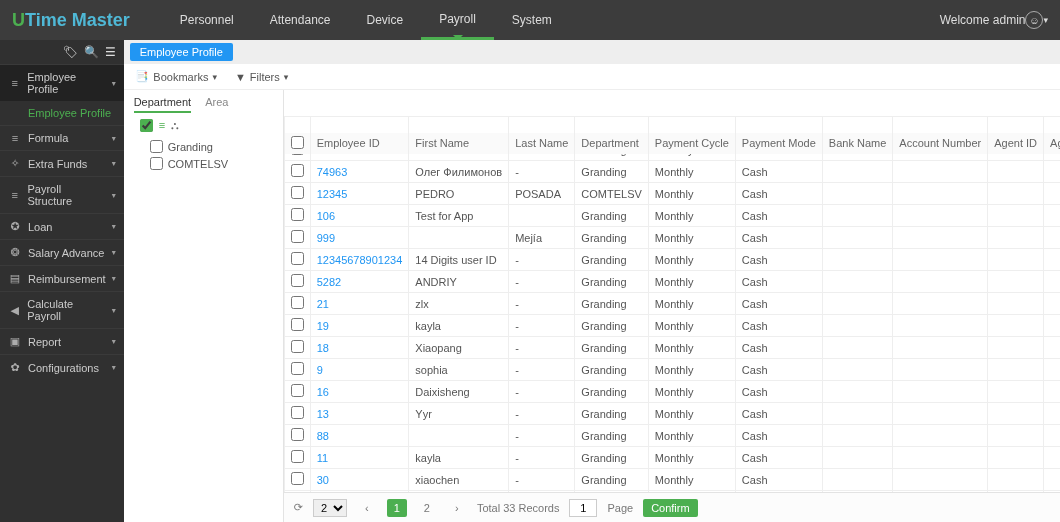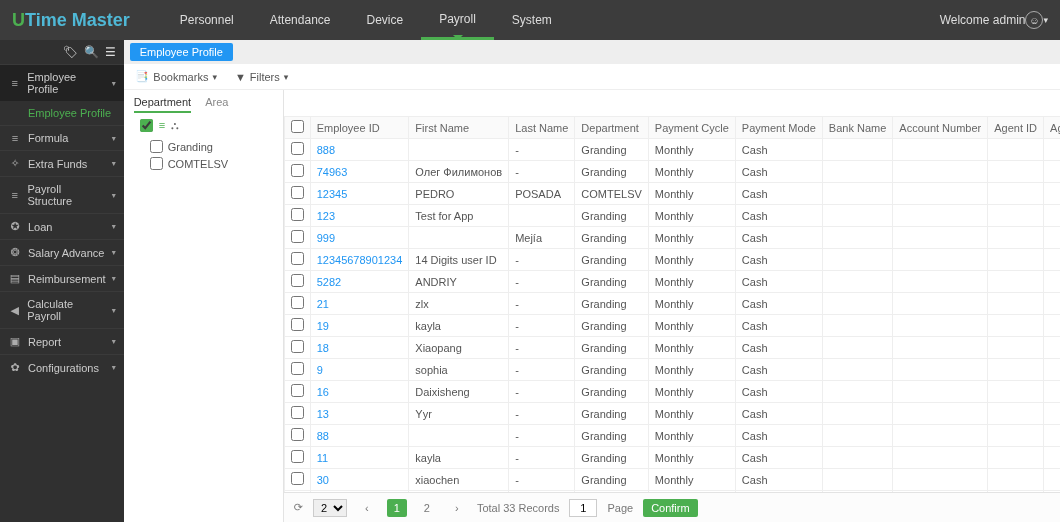--- a/index.html
+++ b/index.html
@@ -46,21 +46,21 @@
 .tree-icons span{ cursor:pointer; font-size:11px;}
 .tree-icons .chk{ accent-color:#4CAF50;}
 .tree-node { display:flex; align-items:center; gap:5px; padding:2px 0 2px 16px; color:#555; cursor:pointer;}
 .tree-node input{ margin:0; }
 
 .tablewrap { flex:1; display:flex; flex-direction:column; min-width:0; background:#fff; }
 .tbl-actions { height:26px; display:flex; justify-content:flex-end; align-items:center; gap:10px; padding:0 12px; color:#888; font-size:12px;}
 .grid { flex:1; overflow:auto; }
 table { border-collapse:collapse; width:100%; font-size:11px; }
 th, td { border:1px solid #eee; padding:3px 6px; text-align:left; white-space:nowrap; color:#555; height:20px;}
-th { background:#fafafa; font-weight:normal; color:#666; position:sticky; top:0;}
+th { background:#fafafa; font-weight:normal; color:#666; position:sticky; top:16px;}
 td.link { color:#2196F3; cursor:pointer; }
 td.cb, th.cb { width:22px; text-align:center; }
 
 .pager { height:30px; border-top:1px solid #e3e3e3; display:flex; align-items:center; gap:10px; padding:0 10px; font-size:11px; color:#777; background:#fcfcfc;}
 .pager .pgbtn { width:20px; height:18px; display:inline-flex; align-items:center; justify-content:center; border-radius:2px; cursor:pointer;}
 .pager .pgbtn.active { background:#4CAF50; color:#fff; }
 .pager .sel, .pager .pginput { height:18px; border:1px solid #ccc; font-size:11px; padding:0 3px; }
 .pager .sel{ width:34px;}
 .pager .pginput{ width:28px; text-align:center;}
 .pager .confirm-btn { background:#4CAF50; color:#fff; border:none; height:18px; padding:0 8px; font-size:11px; border-radius:2px; cursor:pointer;text-align:center;}
@@ -249,21 +249,21 @@
                   <td>COMTELSV</td>
                   <td>Monthly</td>
                   <td>Cash</td>
                   <td></td>
                   <td></td>
                   <td></td>
                   <td></td>
                 </tr>
                 <tr>
                   <td class="cb"><input type="checkbox" style=""></td>
-                  <td class="link">123</td>
+                  <td class="link">106</td>
                   <td>Test for App</td>
                   <td></td>
                   <td>Granding</td>
                   <td>Monthly</td>
                   <td>Cash</td>
                   <td></td>
                   <td></td>
                   <td></td>
                   <td></td>
                 </tr>

